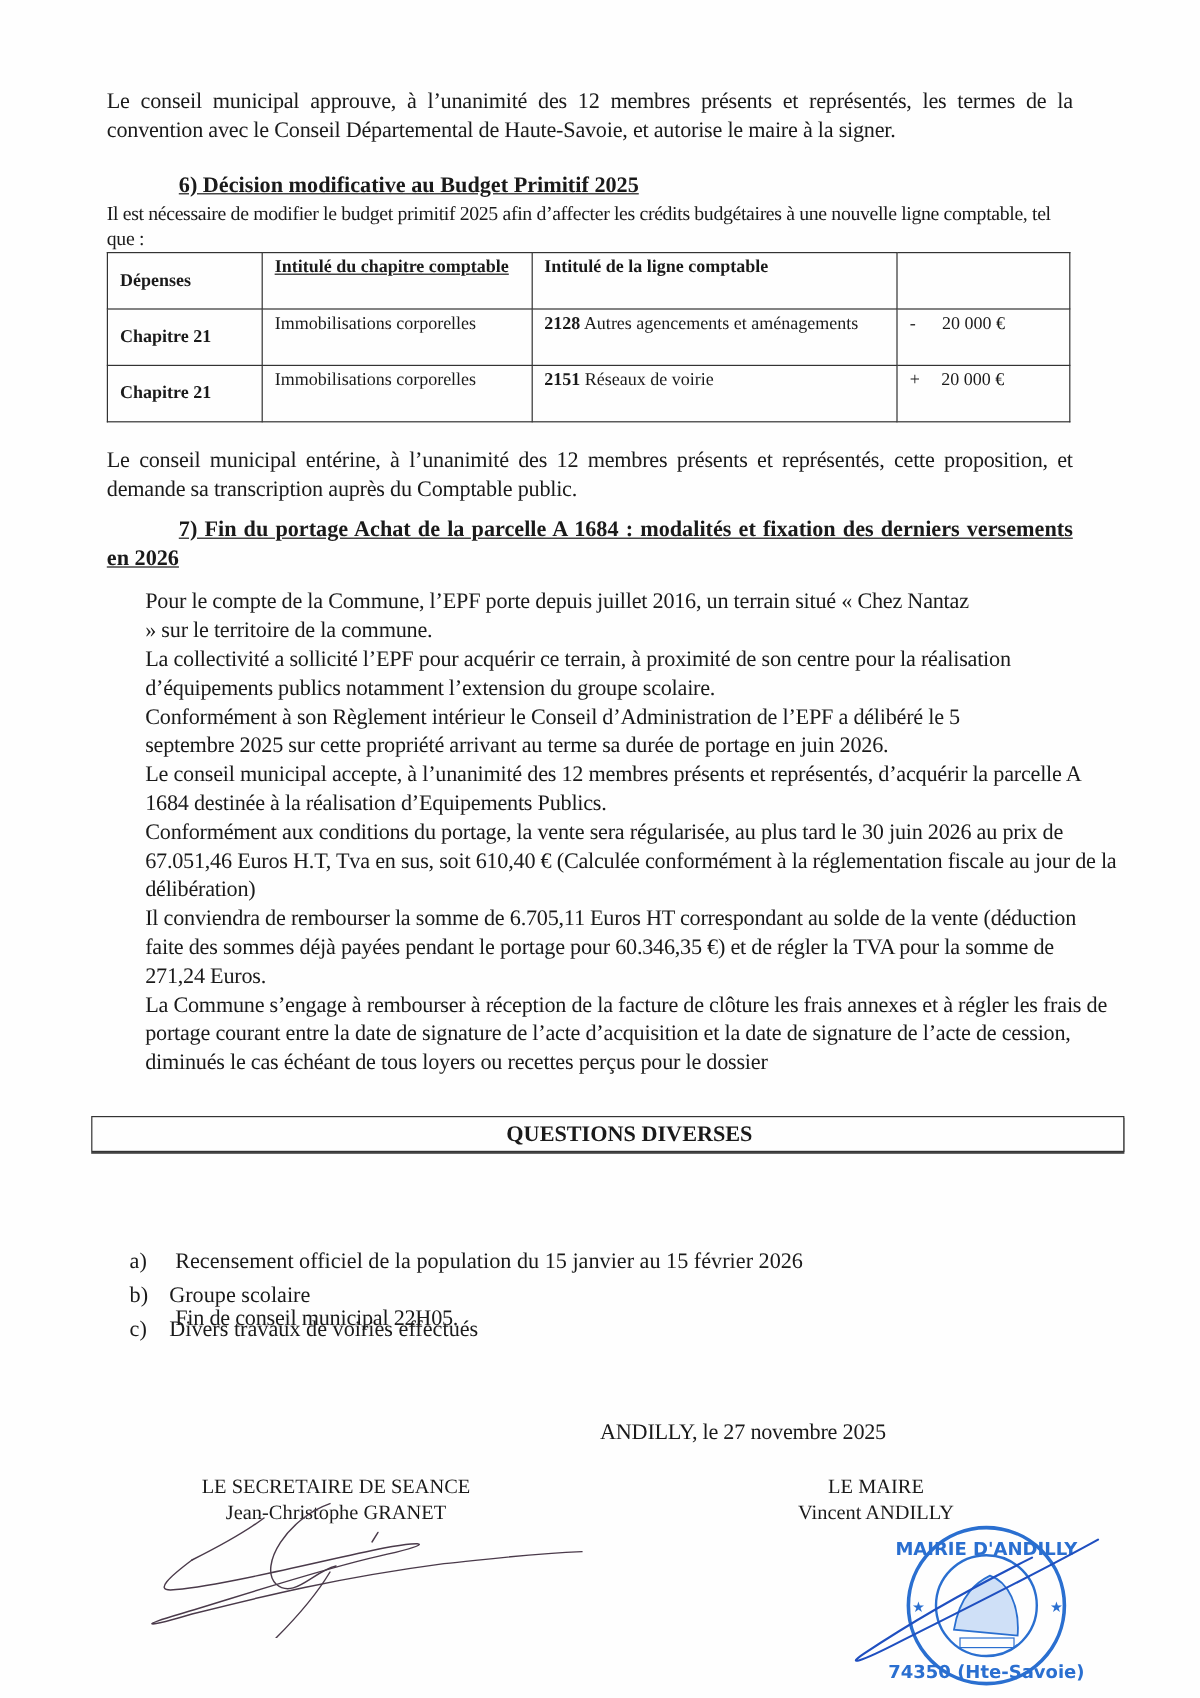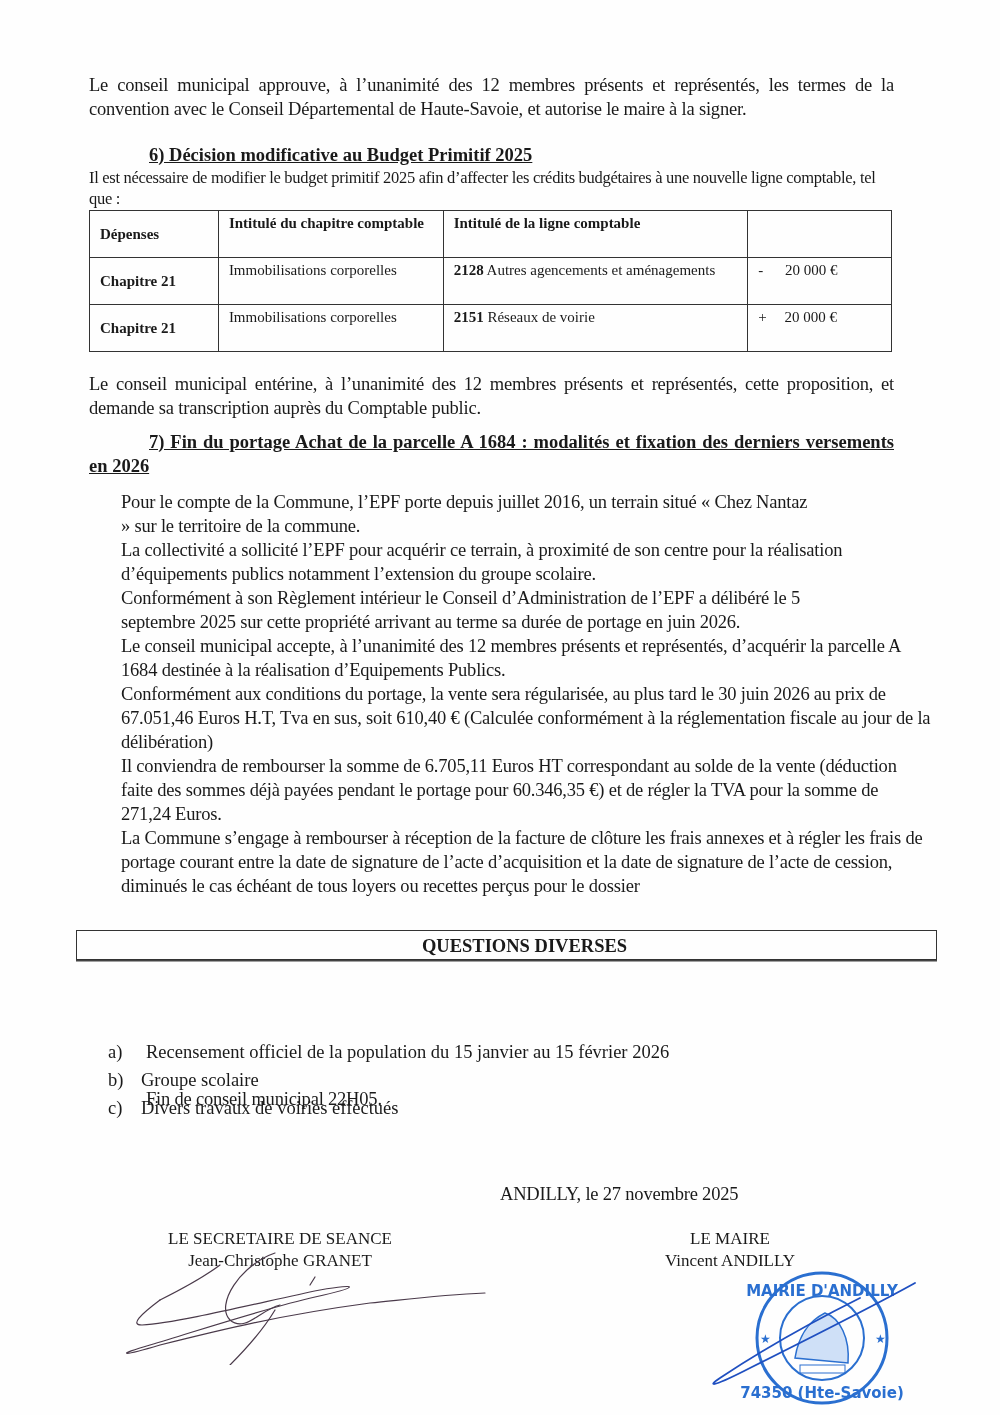--- a/index.html
+++ b/index.html
@@ -33,21 +33,21 @@
 <table class="abs budget" style="left:89px; top:210px; width:803px;">
   <colgroup>
     <col style="width:129px">
       <col style="width:225px">
       <col style="width:305px">
       <col style="width:144px">
   </colgroup>
   <tbody>
       <tr style="height:47px; font-weight:bold;">
     <td class="dep">Dépenses</td>
-    <td style="text-align:justify; text-align-last:left;">Intitulé du chapitre comptable</td>
+    <td style="text-align:justify; text-align-last:left;text-decoration:underline;">Intitulé du chapitre comptable</td>
     <td>Intitulé de la ligne comptable</td>
     <td></td>
   </tr>
   <tr style="height:47px;">
     <td class="dep">Chapitre 21</td>
     <td>Immobilisations corporelles</td>
     <td style="text-align:justify; text-align-last:left;">
       <b>2128</b>
       <span>Autres agencements et aménagements</span>
     </td>

